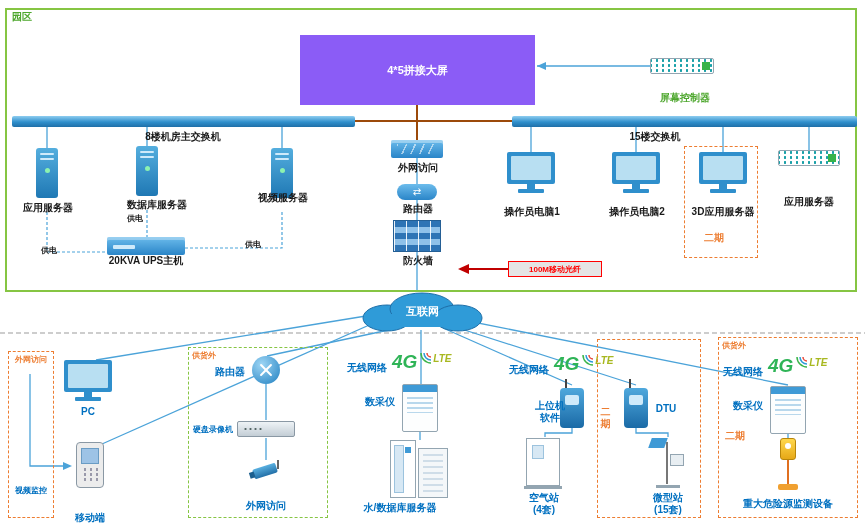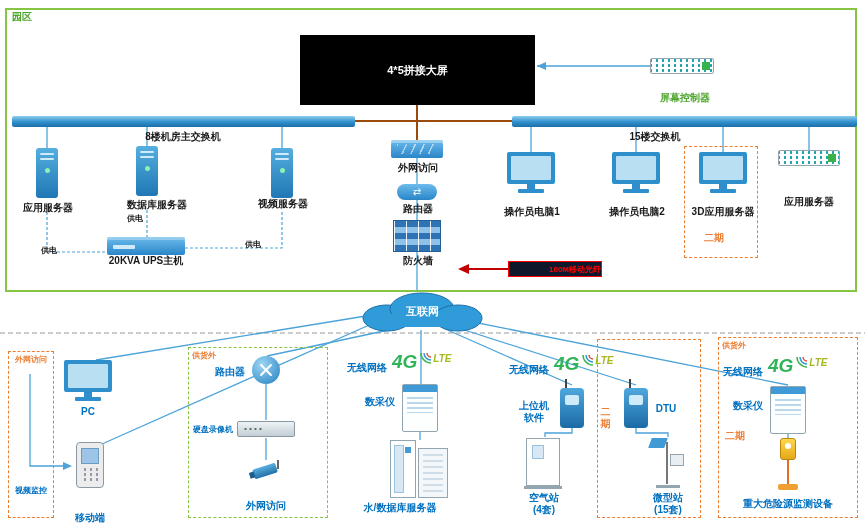--- a/index.html
+++ b/index.html
@@ -12,21 +12,21 @@
 .lbl.blue{color:#0070c0}
 .lbl.green{color:#4ea72e}
 .lbl.orange{color:#ed7d31}
 .lbl.white{color:#fff}
 .lbl.left{text-align:left}
 .pre{white-space:pre-line}
 .gbox{position:absolute;border:2px solid #86c543}
 .dash-orange{position:absolute;border:1.3px dashed #ed7d31}
 .dash-green{position:absolute;border:1.3px dashed #86c543}
 .bar{position:absolute;height:11px;border-radius:2px;background:linear-gradient(180deg,#8ecdf0,#2f8fcc 55%,#1f6fa8)}
-.screen{position:absolute;background:#000000;color:#fff;display:flex;align-items:center;justify-content:center;font-size:11px;font-weight:bold}
+.screen{position:absolute;background:#8b5cf6;color:#fff;display:flex;align-items:center;justify-content:center;font-size:11px;font-weight:bold}
 .dotpanel{position:absolute;height:16px;background:#fff;border:1px solid #93a5b1;border-radius:2px;background-image:radial-gradient(circle,#18a0a8 1.1px,transparent 1.3px);background-size:6px 5px;background-position:3px 4px}
 .dotpanel::after{content:"";position:absolute;right:3px;top:3px;width:8px;height:8px;background:#37b34a}
 .server{position:absolute;width:22px;height:50px;background:linear-gradient(180deg,#54aede,#1f78b4);border-radius:3px;padding-top:5px}
 .server i{display:block;height:2px;background:#cfeafa;margin:0 4px 3px;border-radius:1px}
 .server u{display:block;width:5px;height:5px;background:#8cf2b0;border-radius:50%;margin:8px auto 0}
 .monitor{position:absolute;width:52px;height:46px}
 .mon-scr{width:48px;height:32px;margin:0 auto;background:#2f8fcc;border-radius:2px;position:relative}
 .mon-scr::after{content:"";position:absolute;inset:4px;background:#b8dff2;border-radius:1px}
 .mon-neck{width:8px;height:5px;background:#2f8fcc;margin:0 auto}
 .mon-base{width:26px;height:4px;background:#2f8fcc;margin:0 auto;border-radius:1px}
@@ -67,21 +67,21 @@
 .micro .mbox{position:absolute;left:22px;top:18px;width:14px;height:12px;background:#e8eef2;border:1px solid #93a5b1}
 .micro .base{position:absolute;left:8px;bottom:0;width:24px;height:3px;background:#93a5b1}
 .detector{position:absolute;width:30px;height:52px}
 .detector .head{position:absolute;left:7px;top:0;width:16px;height:22px;background:linear-gradient(#ffd84d,#e6a817);border:1px solid #b8860b;border-radius:3px}
 .detector .head::after{content:"";position:absolute;left:4px;top:4px;width:6px;height:6px;border-radius:50%;background:#fff}
 .detector .stem{position:absolute;left:14px;top:22px;width:2px;height:24px;background:#e07020}
 .detector .base{position:absolute;left:5px;bottom:0;width:20px;height:6px;background:#f0a030;border-radius:2px}
 .phone{position:absolute;width:28px;height:46px;background:#ececec;border:1px solid #8a98a4;border-radius:4px}
 .phone::before{content:"";position:absolute;left:4px;top:5px;right:4px;height:14px;background:#9dc3e6;border:1px solid #6a9cc4}
 .phone::after{content:"";position:absolute;left:5px;top:24px;width:18px;height:16px;background-image:radial-gradient(circle,#99a 1.2px,transparent 1.4px);background-size:6px 5px}
-.redbox{position:absolute;border:1px solid #ff0000;background:#0f172a;color:#ff0000;font-size:8px;font-weight:bold;display:flex;align-items:center;justify-content:flex-end}
+.redbox{position:absolute;border:1px solid #ff0000;background:#e5e5e5;color:#ff0000;font-size:8px;font-weight:bold;display:flex;align-items:center;justify-content:center}
 .lte{position:absolute;display:flex;align-items:flex-start;gap:1px}
 .g4{font-size:19px;font-weight:bold;font-style:italic;color:#2fb457;line-height:1}
 .ltetxt{font-size:10px;font-weight:bold;font-style:italic;color:#a8b820;margin-top:1px}
 </style>
 </head>
 <body>
 
 <div class="stage">
 
   <svg class="lines">
@@ -166,21 +166,21 @@
       <i></i>
       <i></i>
       <u></u>
     </div>
   <div class="lbl" style="left:114px;top:199px;width:86px">数据库服务器</div>
   <div class="server" style="left:271px;top:148px">
       <i></i>
       <i></i>
       <u></u>
     </div>
-  <div class="lbl" style="left:249px;top:198px;width:68px">视频服务器</div>
+  <div class="lbl" style="left:249px;top:192px;width:68px">视频服务器</div>
 
   <div class="ups" style="left:107px;top:237px"></div>
   <div class="lbl" style="left:96px;top:255px;width:100px">20KVA UPS主机</div>
   <div class="lbl small" style="left:120px;top:214px;width:30px">供电</div>
   <div class="lbl small" style="left:34px;top:246px;width:30px">供电</div>
   <div class="lbl small" style="left:238px;top:240px;width:30px">供电</div>
 
   <div class="monitor" style="left:505px;top:152px">
       <div class="mon-scr"></div>
       <div class="mon-neck"></div>
@@ -263,21 +263,21 @@
     <span class="g4">4G</span>
     <svg width="14" height="14" viewBox="0 0 14 14">
       <path d="M1,9 A4,4 0 0 1 5,13" transform="rotate(180 7 7)" fill="none" stroke="#e8483a" stroke-width="1.5"></path>
       <path d="M1,6 A7,7 0 0 1 8,13" transform="rotate(180 7 7)" fill="none" stroke="#2e9bd8" stroke-width="1.5"></path>
       <path d="M1,3 A10,10 0 0 1 11,13" transform="rotate(180 7 7)" fill="none" stroke="#3cb54a" stroke-width="1.5"></path>
     </svg>
     <span class="ltetxt">LTE</span>
   </div>
   <div class="dash-orange" style="left:597px;top:339px;width:104px;height:179px"></div>
   <div class="dtu" style="left:560px;top:388px"></div>
-  <div class="lbl blue pre" style="left:512px;top:400px;width:44px">上位机
+  <div class="lbl blue pre" style="left:528px;top:400px;width:44px">上位机
 软件</div>
   <div class="dtu" style="left:624px;top:388px"></div>
   <div class="lbl blue" style="left:650px;top:403px;width:32px">DTU</div>
   <div class="lbl orange" style="left:600px;top:406px;width:11px">二期</div>
   <div class="airst" style="left:526px;top:438px"></div>
   <div class="lbl blue pre" style="left:514px;top:492px;width:60px">空气站
 (4套)</div>
   <div class="micro" style="left:648px;top:436px">
       <div class="panel"></div>
       <div class="pole"></div>

